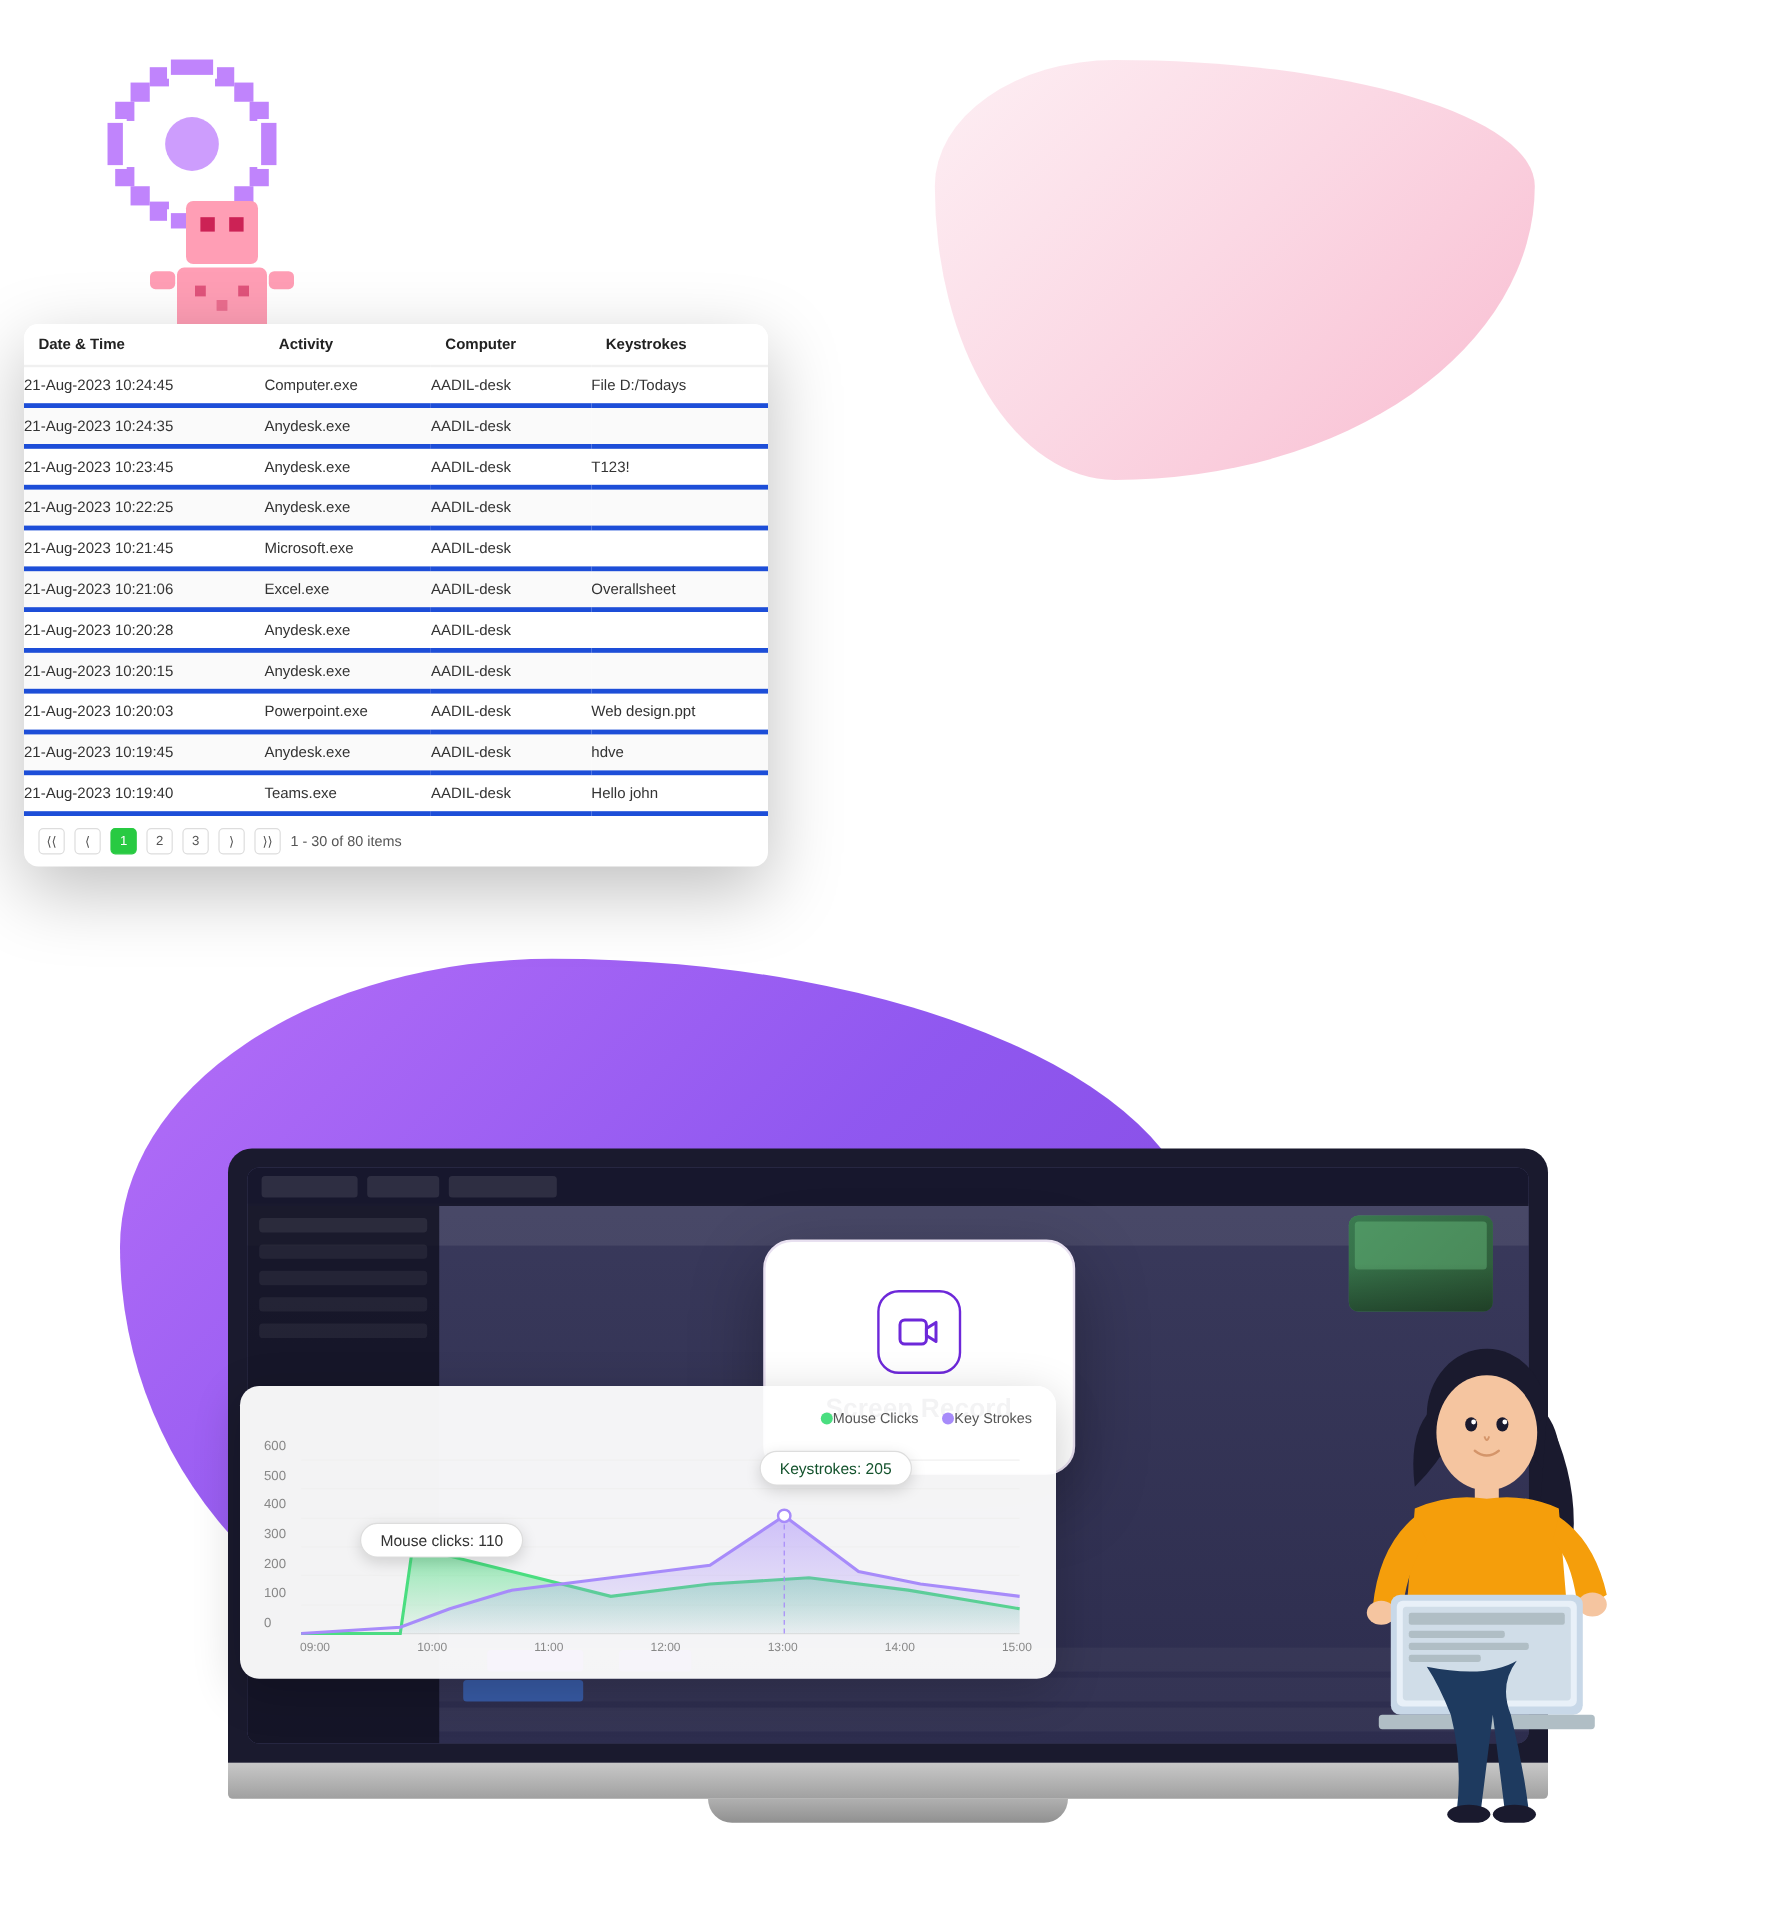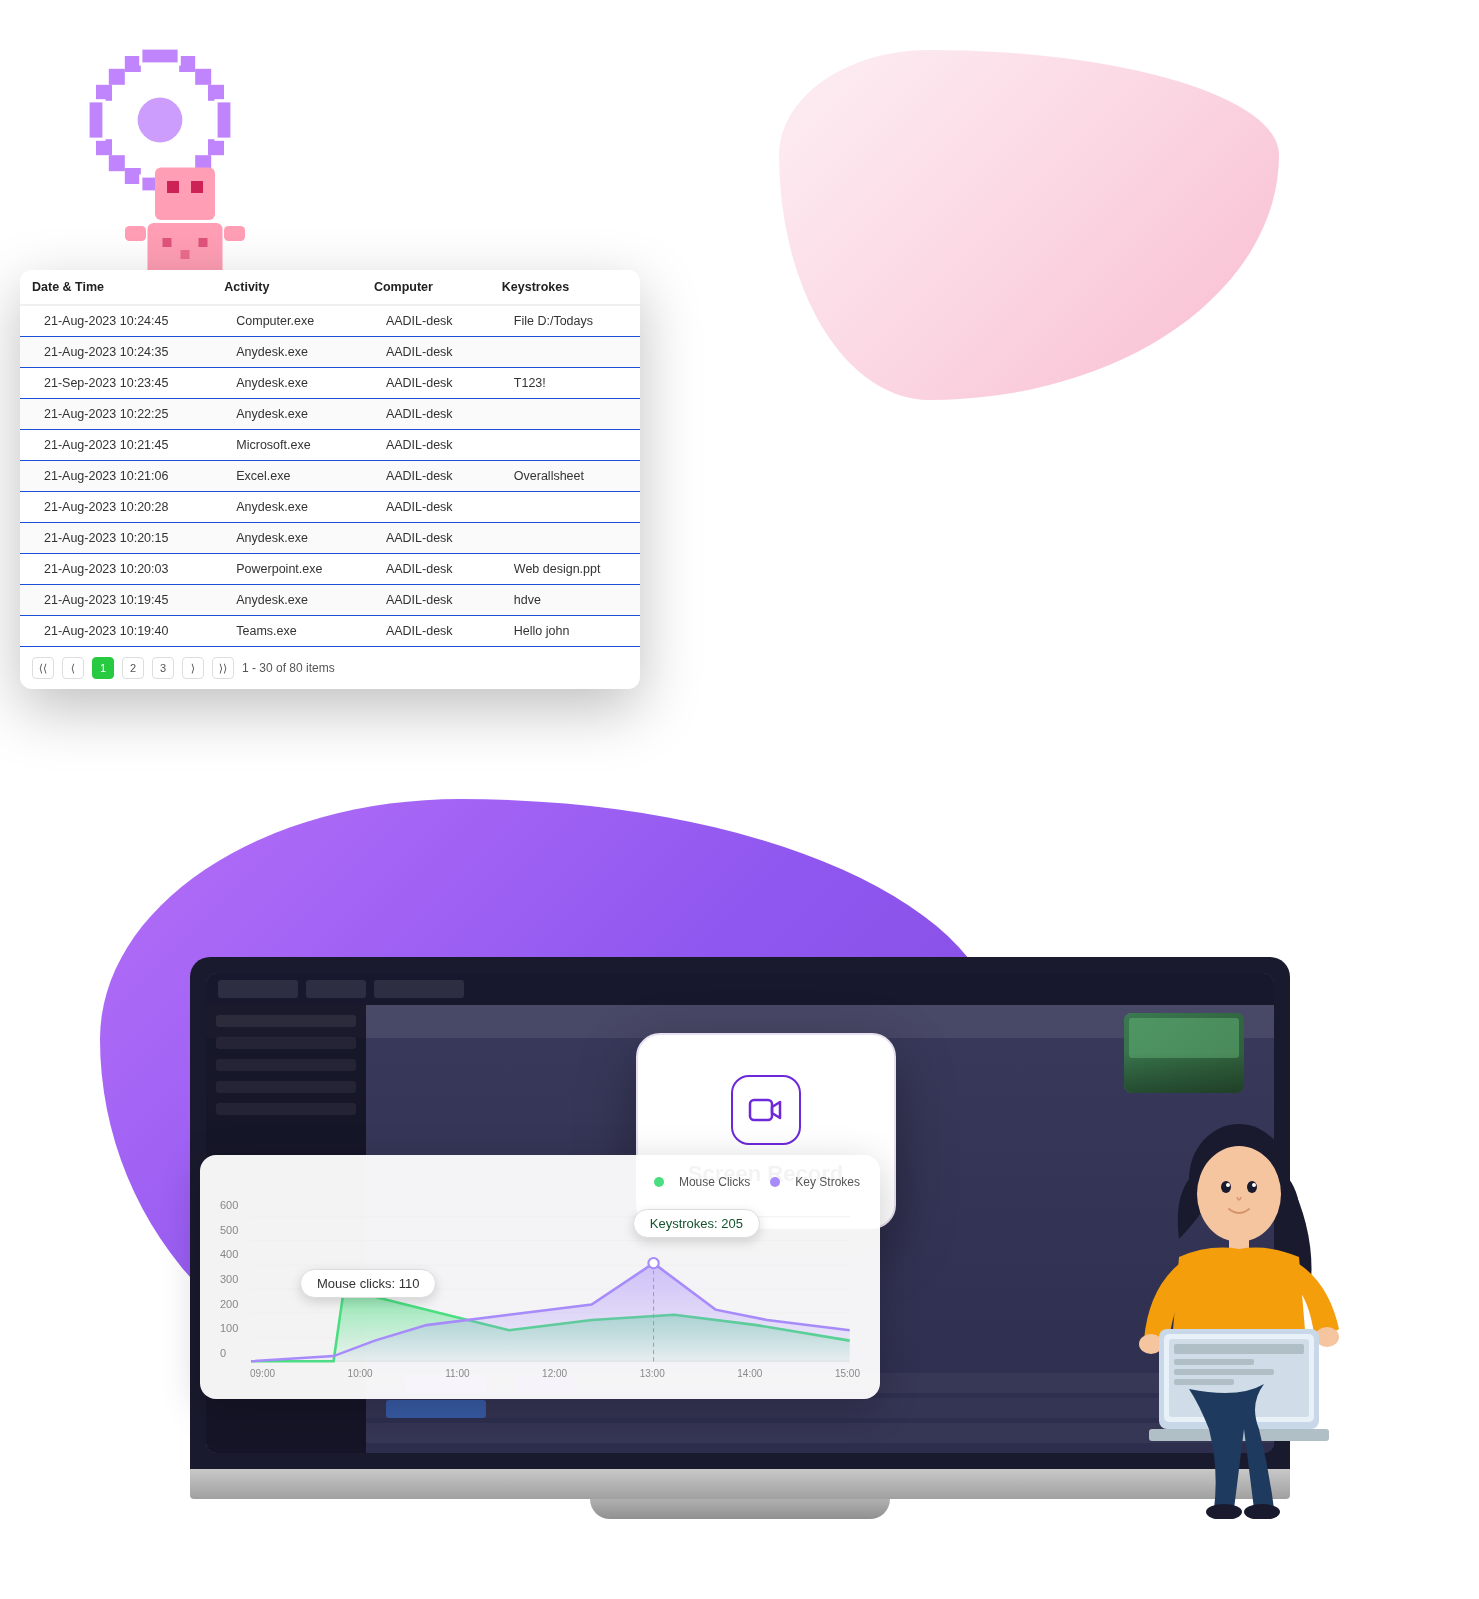--- a/index.html
+++ b/index.html
@@ -212,23 +212,23 @@
     }
     .activity-table th {
       background: white;
       padding: 10px 12px;
       text-align: left;
       font-weight: 700;
       color: #222;
       border-bottom: 2px solid #f0f0f0;
     }
     .activity-table td {
-      padding: 8px 24px;
+      padding: 8px 0;
       color: #333;
-      border-bottom: 1px solid #1d4ed8;
+      border-bottom: 4px solid #1d4ed8;
       margin-left: 28px;
     }
     .activity-table tr:nth-child(even) td {
       background: #fafafa;
     }
     .activity-table tr:nth-child(odd) td {
       background: white;
     }
 
     
@@ -277,21 +277,21 @@
     }
     .chart-legend {
       display: flex;
       gap: 20px;
       justify-content: flex-end;
       margin-bottom: 10px;
     }
     .legend-item {
       display: flex;
       align-items: center;
-      gap: 15px;
+      gap: 0;
       font-size: 12px;
       color: #555;
     }
     .legend-dot {
       width: 10px;
       height: 10px;
       border-radius: 50%;
     }
     .chart-area {
       position: relative;
@@ -482,21 +482,21 @@
       <td>AADIL-desk</td>
       <td>File D:/Todays</td>
     </tr>
         <tr>
       <td>21-Aug-2023 10:24:35</td>
       <td>Anydesk.exe</td>
       <td>AADIL-desk</td>
       <td><delete></delete></td>
     </tr>
         <tr>
-      <td>21-Sep-2023 10:23:45</td>
+      <td>21-Aug-2023 10:23:45</td>
       <td>Anydesk.exe</td>
       <td>AADIL-desk</td>
       <td>T123!</td>
     </tr>
         <tr>
       <td>21-Aug-2023 10:22:25</td>
       <td>Anydesk.exe</td>
       <td>AADIL-desk</td>
       <td><enter></enter></td>
     </tr>

